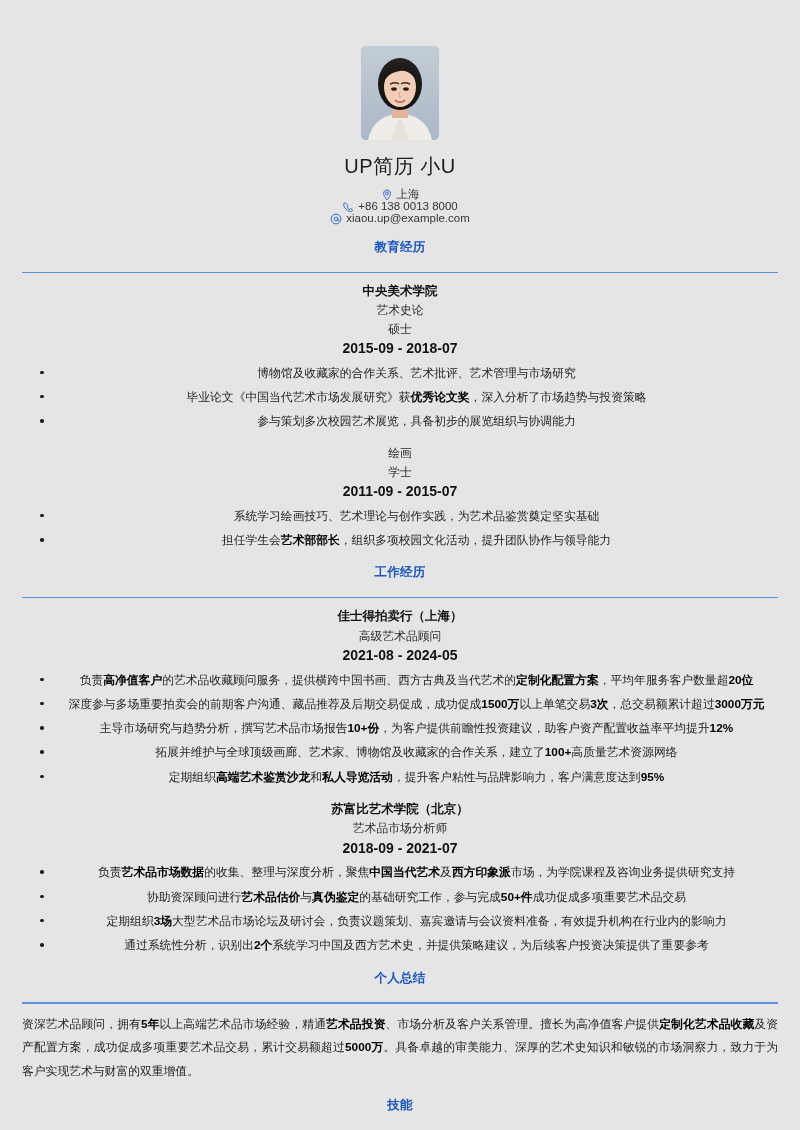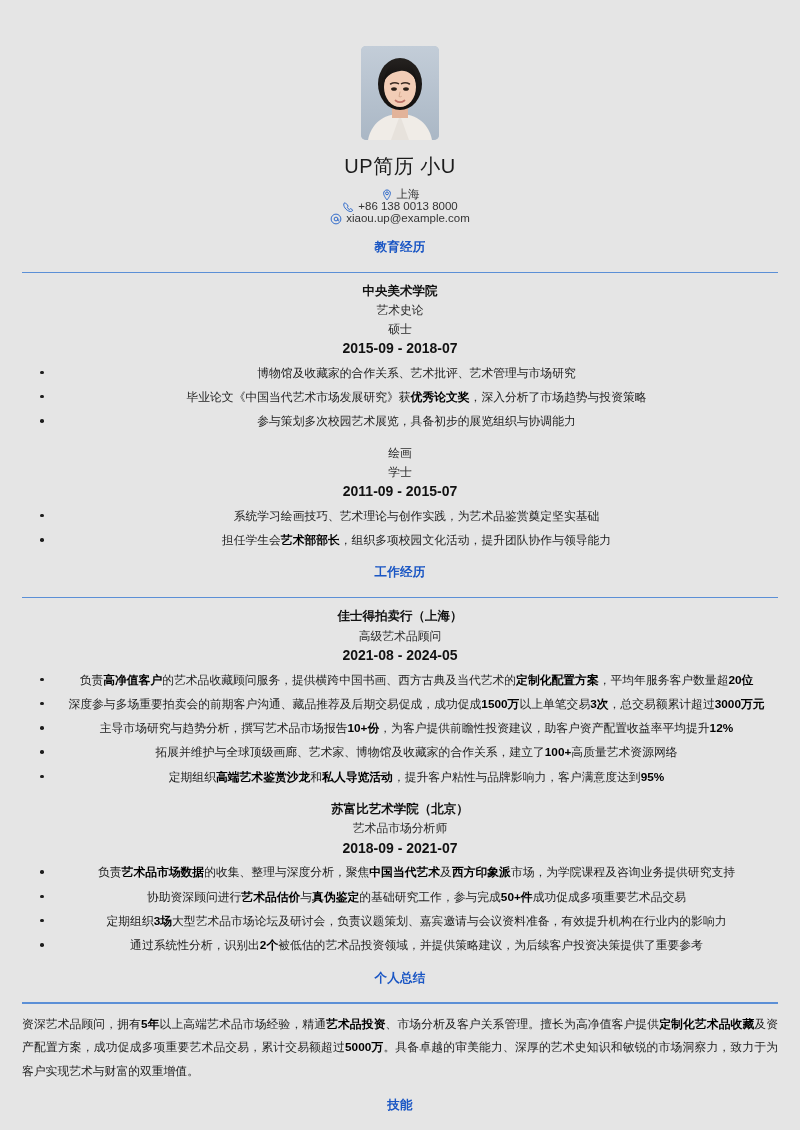--- a/index.html
+++ b/index.html
@@ -278,21 +278,21 @@
           </ul>
         </div>
         <div class="entry">
           <div class="entry-org">苏富比艺术学院（北京）</div>
           <div class="entry-sub">艺术品市场分析师</div>
           <div class="entry-date">2018-09 - 2021-07</div>
           <ul class="bullets">
             <li><span>负责</span><span class="b">艺术品市场数据</span><span>的收集、整理与深度分析，聚焦</span><span class="b">中国当代艺术</span><span>及</span><span class="b">西方印象派</span><span>市场，为学院课程及咨询业务提供研究支持</span></li>
             <li><span>协助资深顾问进行</span><span class="b">艺术品估价</span><span>与</span><span class="b">真伪鉴定</span><span>的基础研究工作，参与完成</span><span class="b">50+件</span><span>成功促成多项重要艺术品交易</span></li>
             <li><span>定期组织</span><span class="b">3场</span><span>大型艺术品市场论坛及研讨会，负责议题策划、嘉宾邀请与会议资料准备，有效提升机构在行业内的影响力</span></li>
-            <li><span>通过系统性分析，识别出</span><span class="b">2个</span><span>被低估的艺术品投资领域，并提供策略建议，为后续客户投资决策提供了重要参考</span></li>
+            <li><span>通过系统性分析，识别出</span><span class="b">2个</span><span>系统学习中国及西方艺术史，并提供策略建议，为后续客户投资决策提供了重要参考</span></li>
           </ul>
         </div>
       </div>
       <div class="section">
         <div class="section-title">个人总结</div>
         <div class="section-rule"></div>
         <div class="summary"><span>资深艺术品顾问，拥有</span><span class="b">5年</span><span>以上高端艺术品市场经验，精通</span><span class="b">艺术品投资</span><span>、市场分析及客户关系管理。擅长为高净值客户提供</span><span class="b">定制化艺术品收藏</span><span>及资产配置方案，成功促成多项重要艺术品交易，累计交易额超过</span><span class="b">5000万</span><span>。具备卓越的审美能力、深厚的艺术史知识和敏锐的市场洞察力，致力于为客户实现艺术与财富的双重增值。</span></div>
       </div>
       <div class="section">
         <div class="section-title">技能</div>

